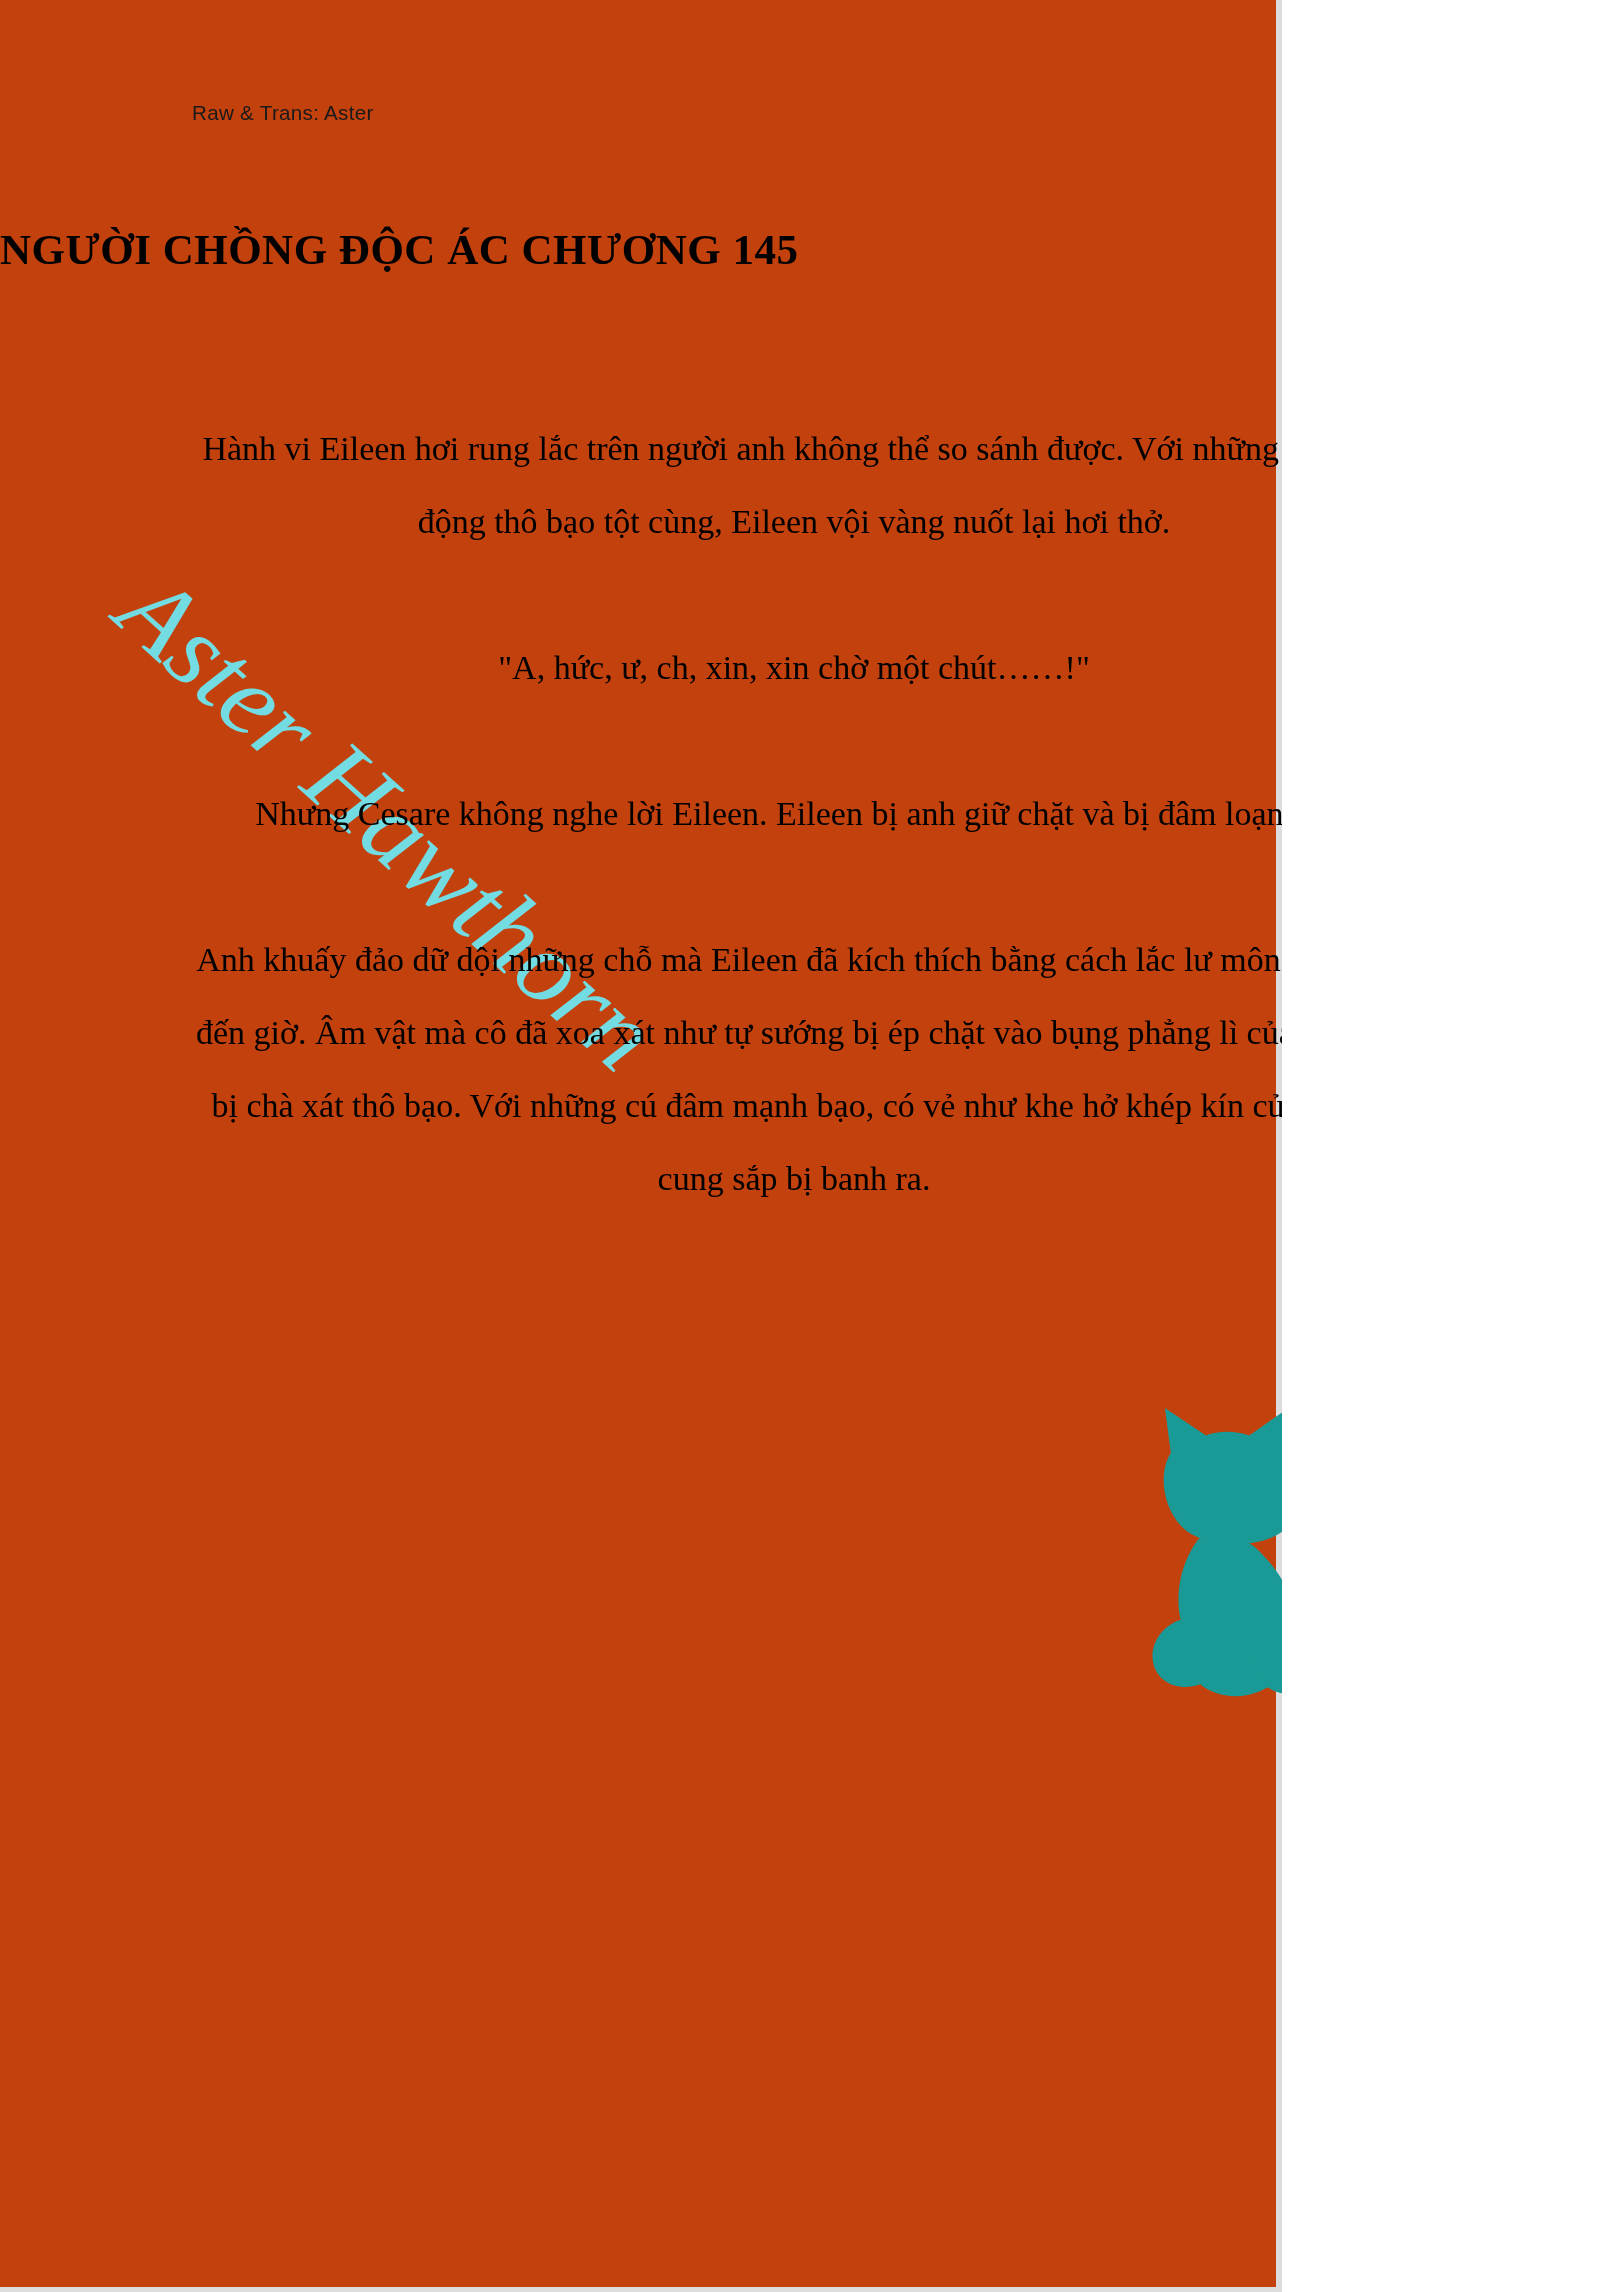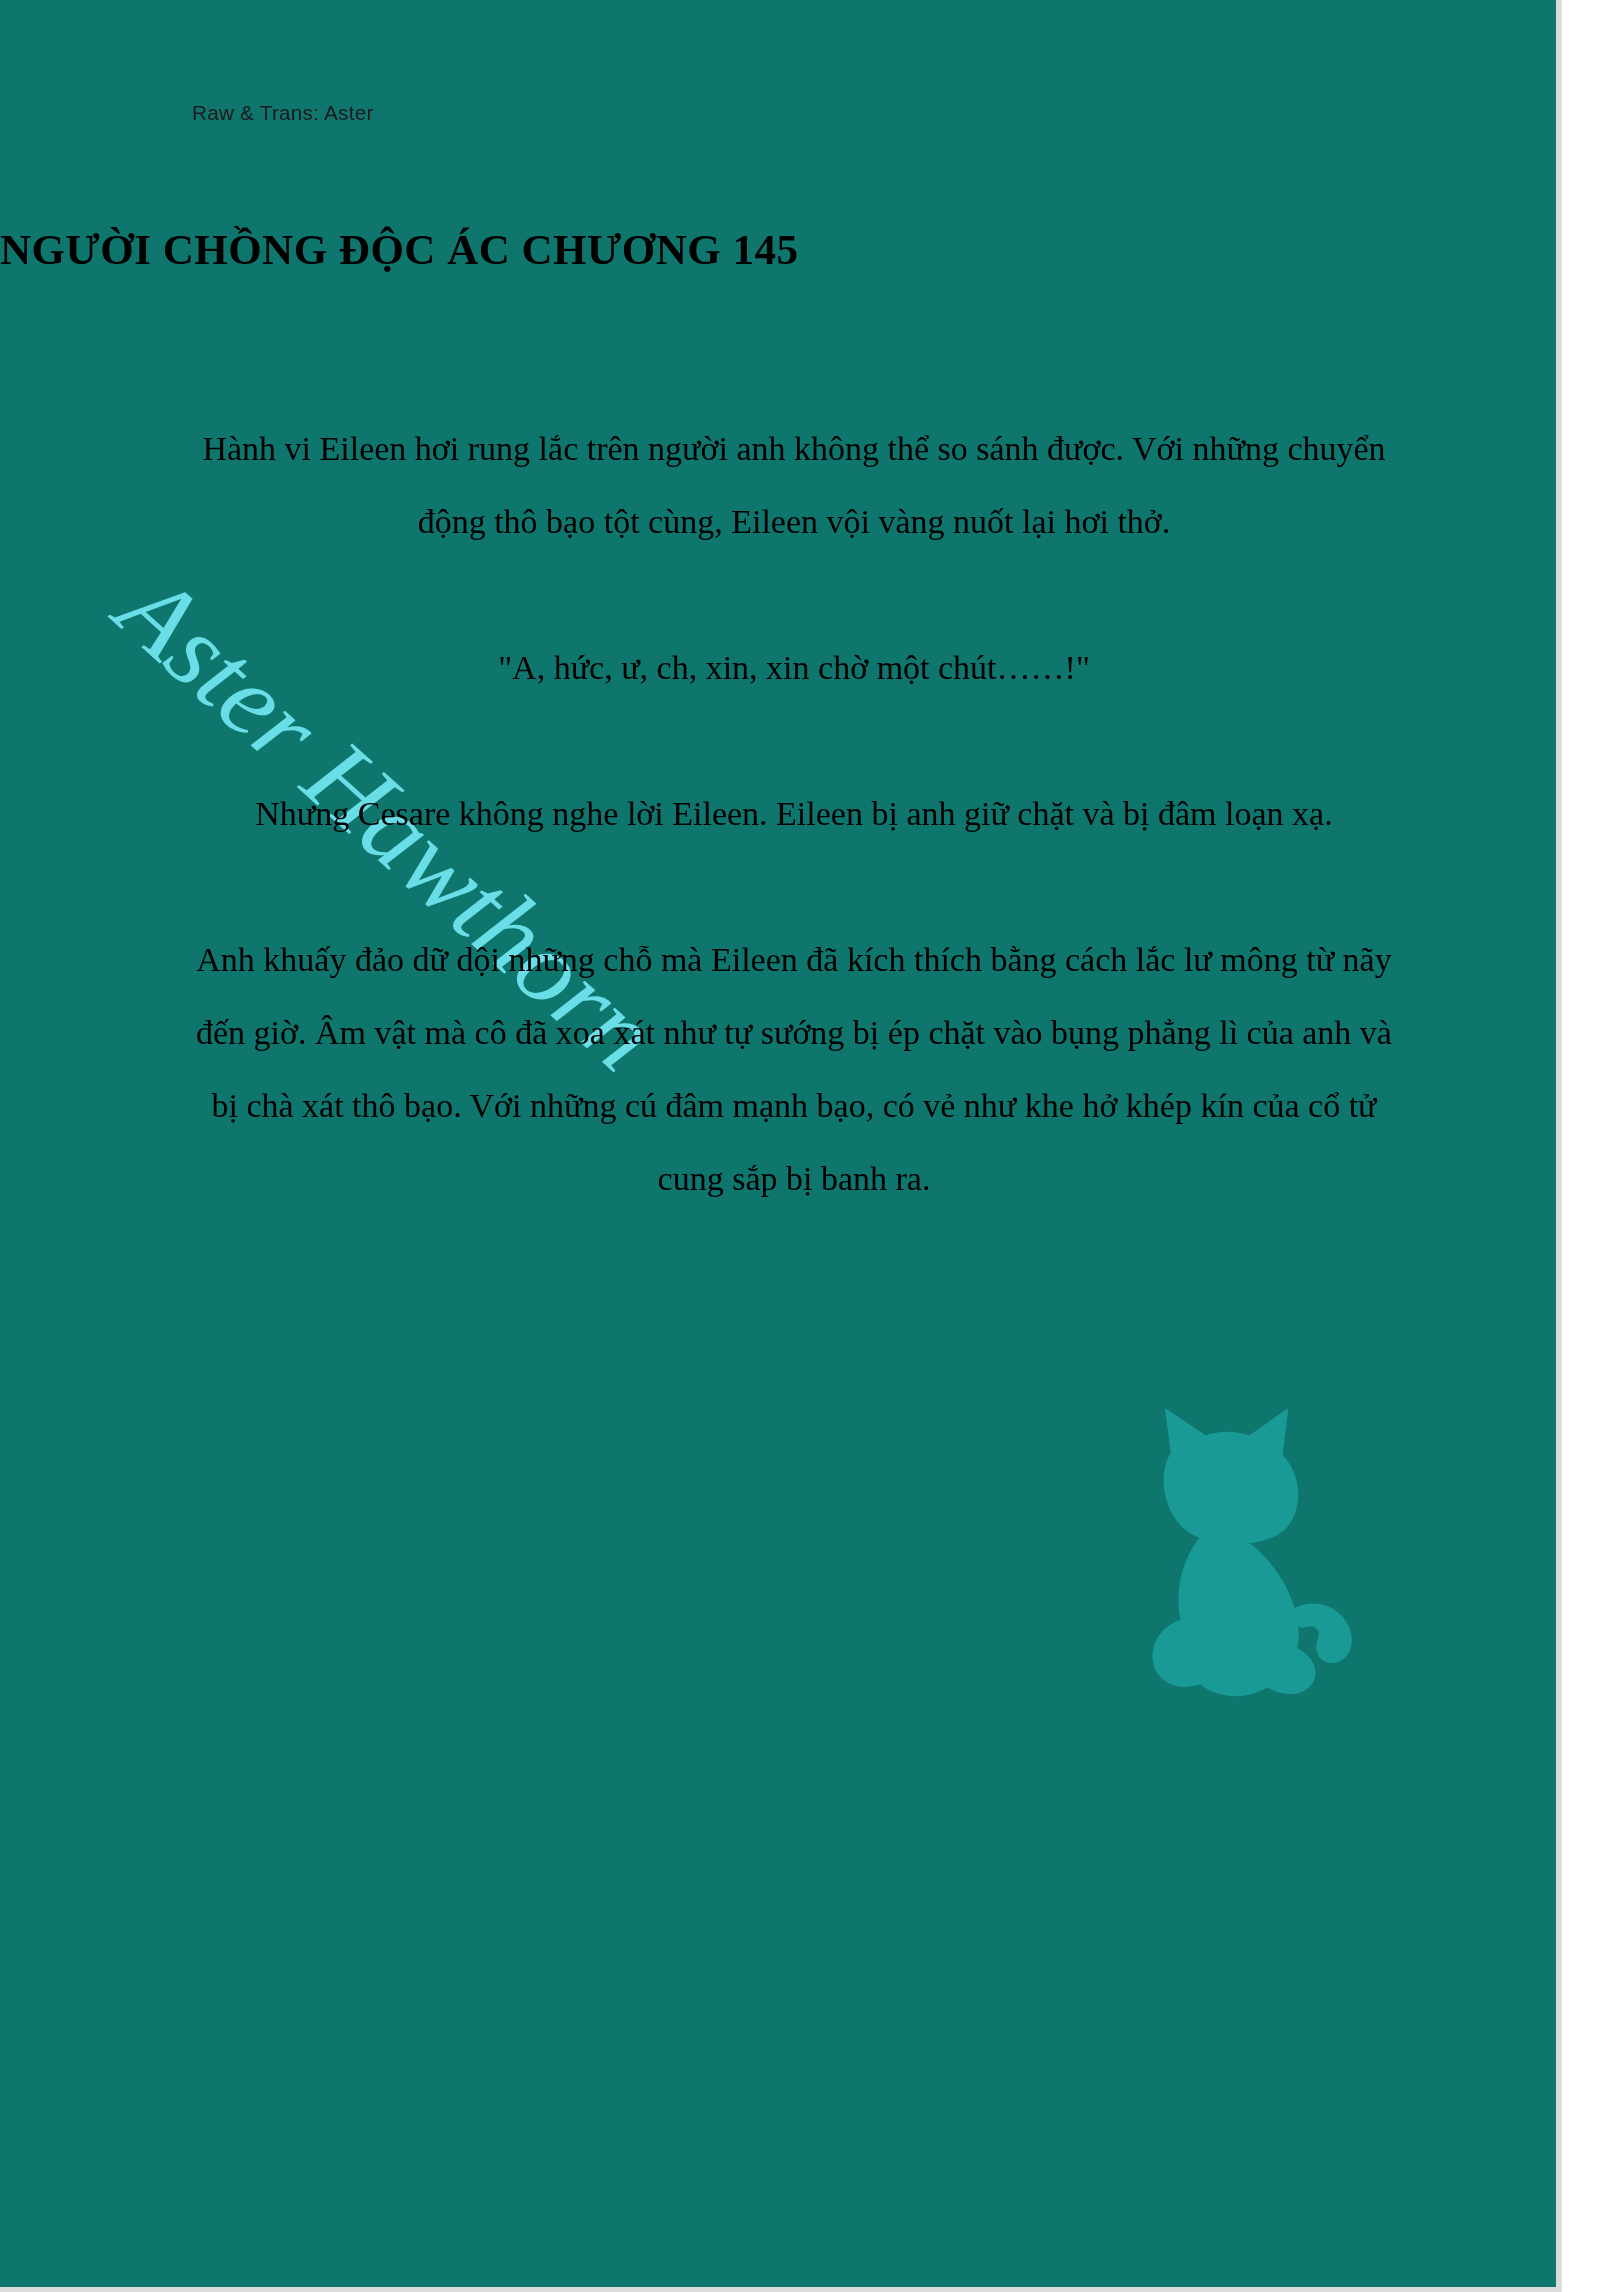--- a/index.html
+++ b/index.html
@@ -5,23 +5,23 @@
   html, body {
     margin: 0;
     padding: 0;
     background: #ffffff;
   }
   body {
     font-family: "Liberation Serif", serif;
   }
   .page {
     position: relative;
-    width: 1562px;
+    width: 1282px;
     height: 2293px;
-    background: #0f766e;
+    background: #c2410c;
     overflow: hidden;
     box-sizing: border-box;
   }
   .page-border-right {
     position: absolute;
     top: 0;
     right: 0;
     width: 5.9px;
     height: 2293px;
     background: #dcdcdc;

